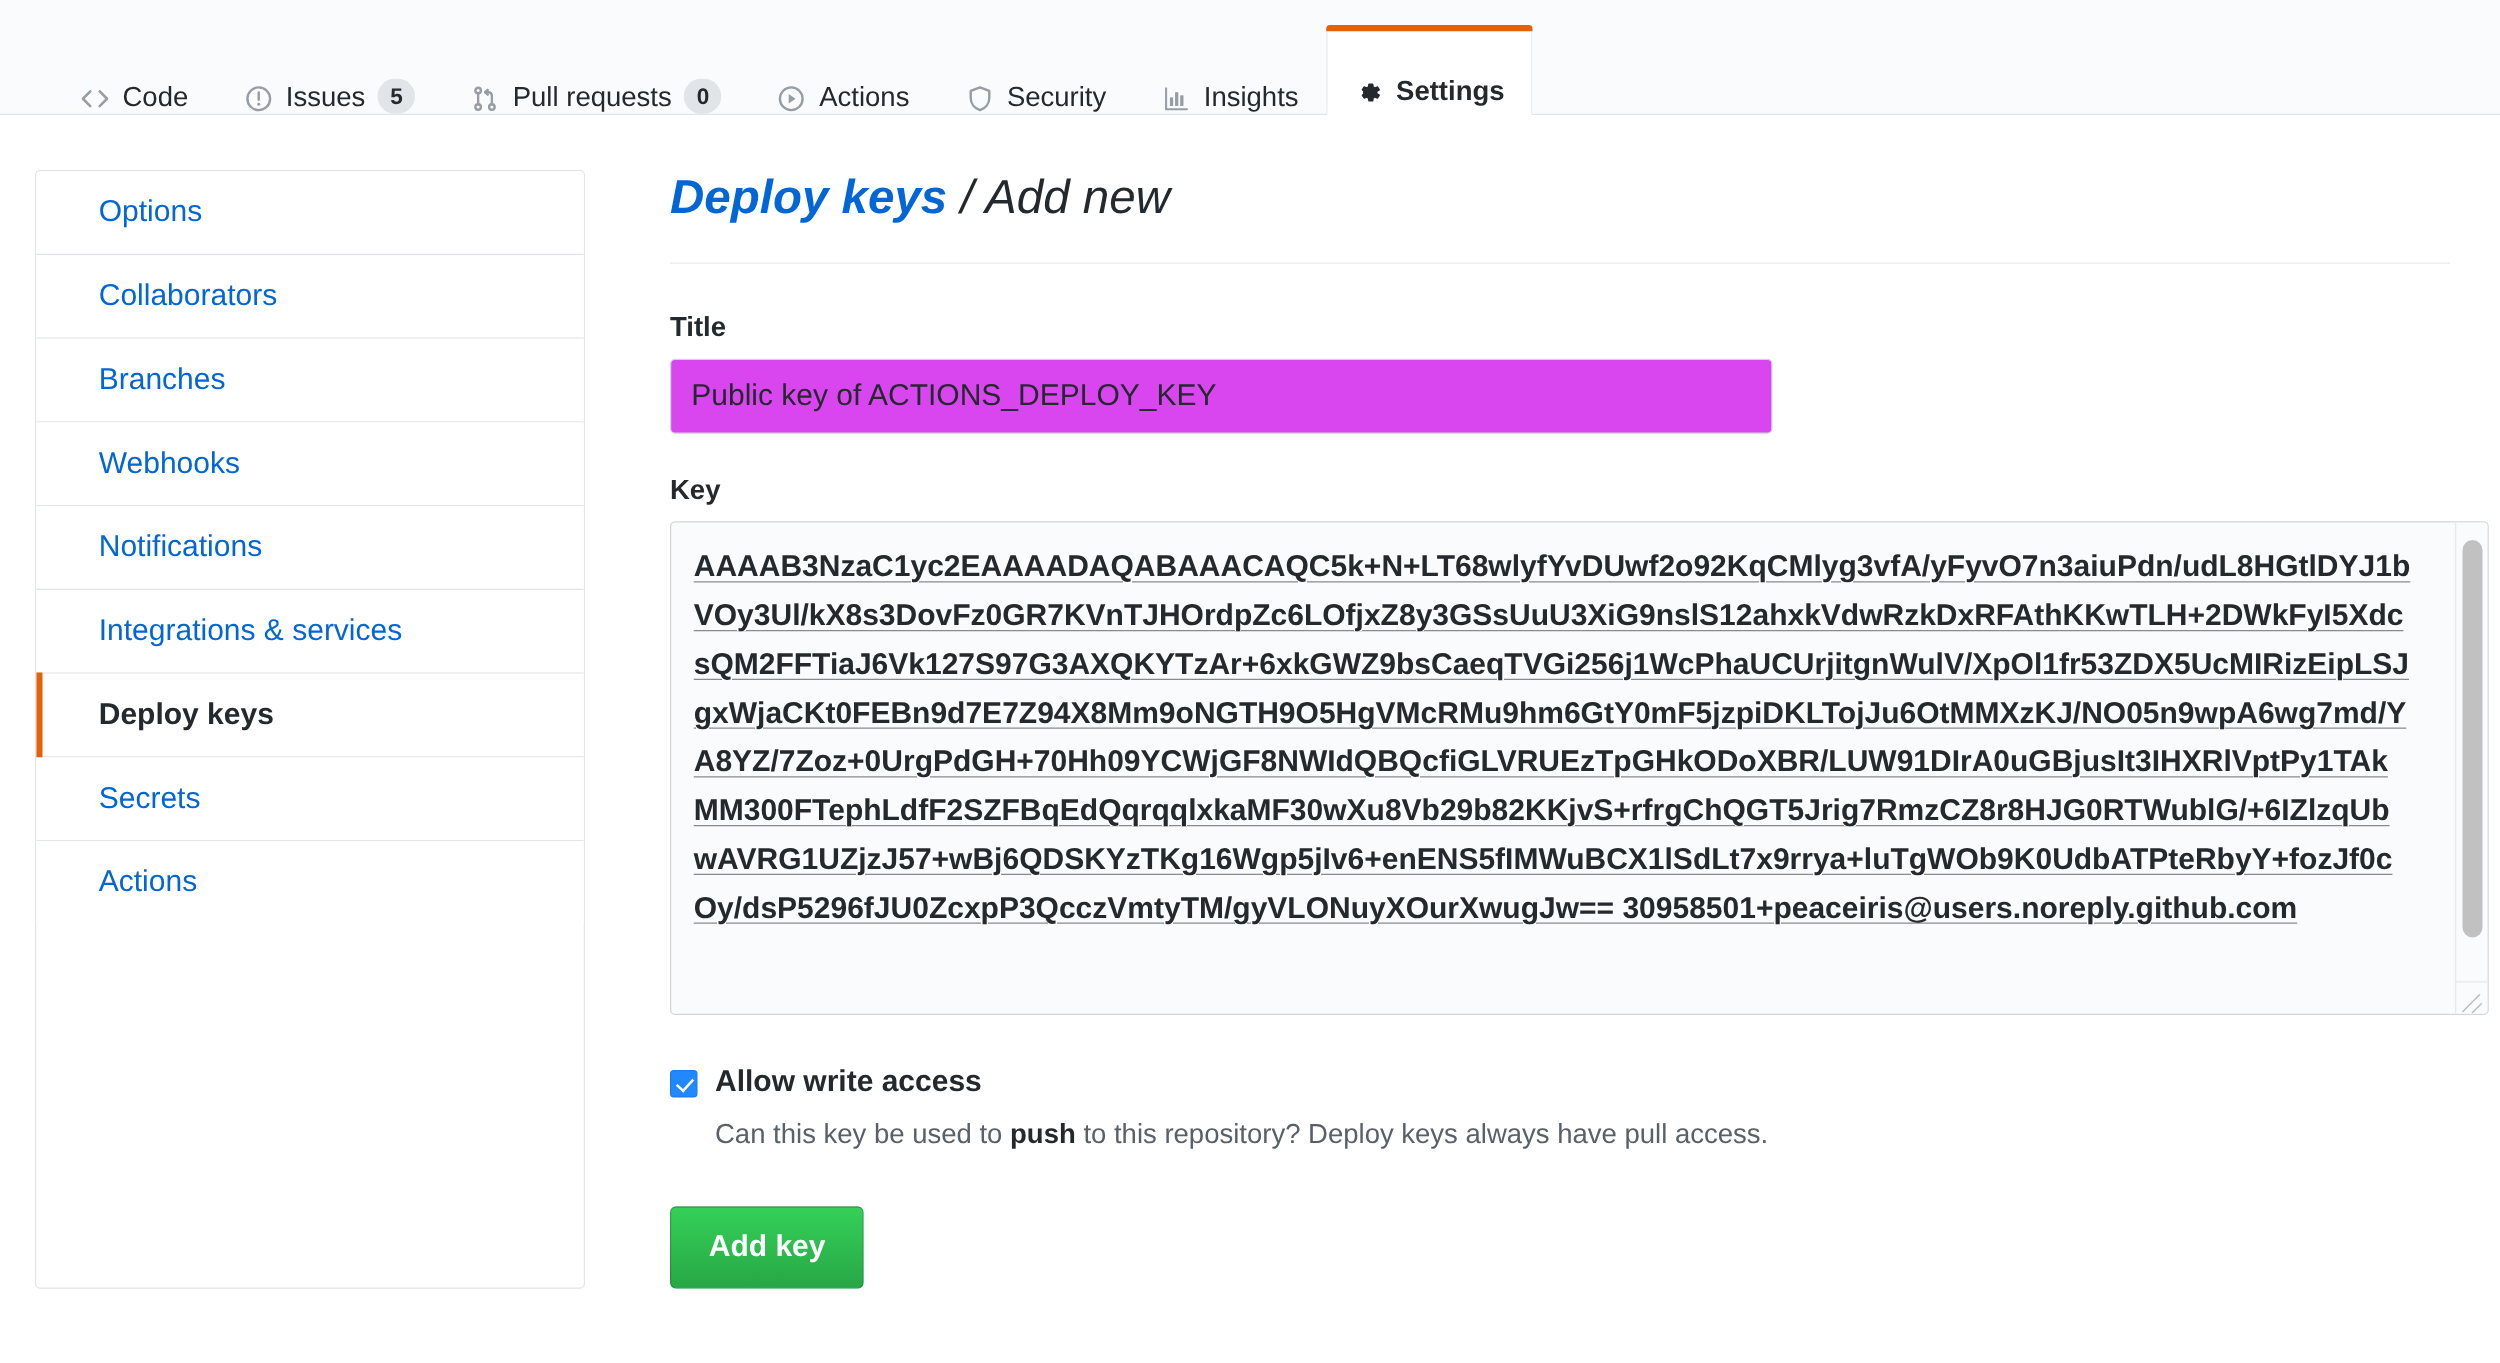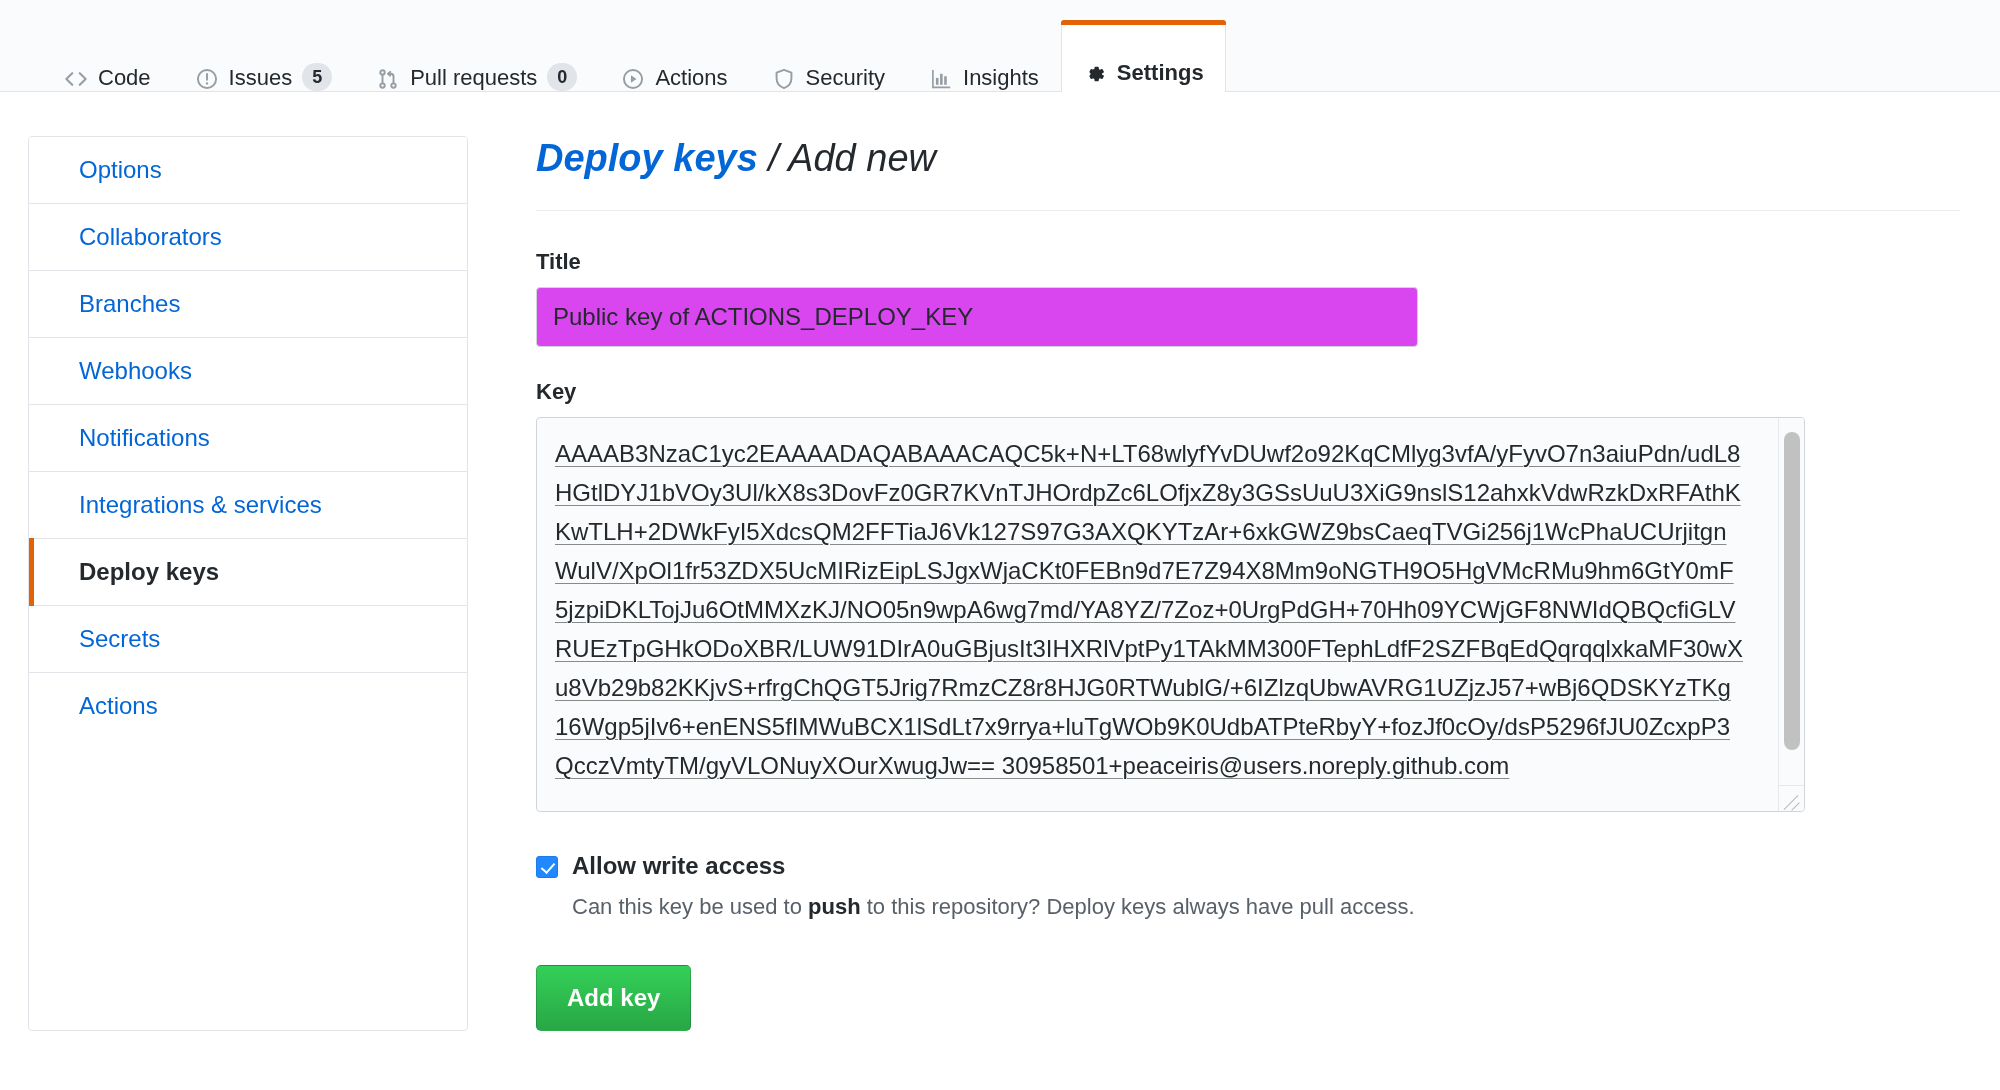--- a/index.html
+++ b/index.html
@@ -163,26 +163,27 @@
     background: #d946ef;
     border: 1px solid #d1d5da;
     border-radius: 4px;
     outline: none;
   }
   .field-block { margin-bottom: 32px; }
 
   
   .ta-wrap {
     position: relative;
-    width: 1269px;
+    width: 1455px;
     height: 395px;
     background: #fafbfc;
     border: 1px solid #d1d5da;
     border-radius: 4px;
     overflow: hidden;
+    font-weight: bold;
   }
   .ta-content {
     position: absolute;
     inset: 0;
     padding: 16px 60px 16px 18px;
     font-size: 24px;
     line-height: 39px;
     color: #24292e;
     font-family: "Liberation Sans", "DejaVu Sans", sans-serif;
     word-break: break-all;

